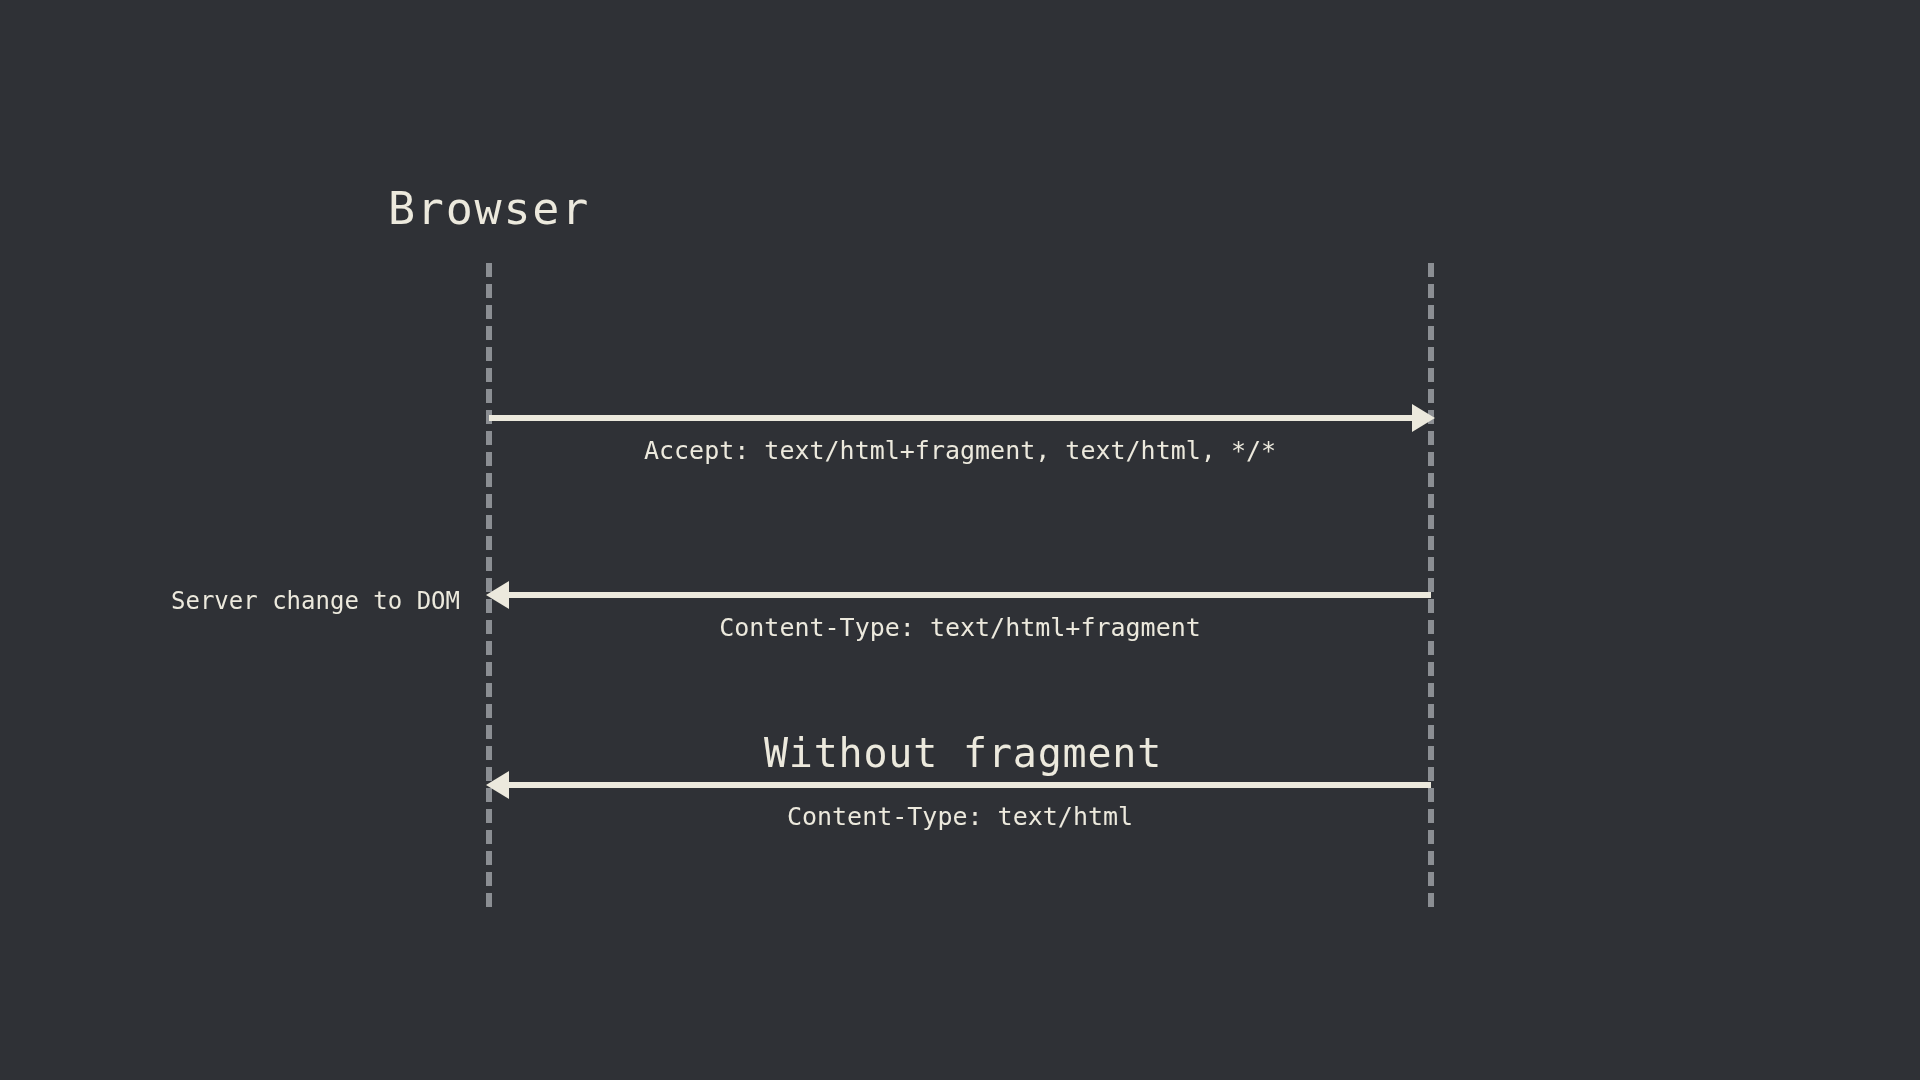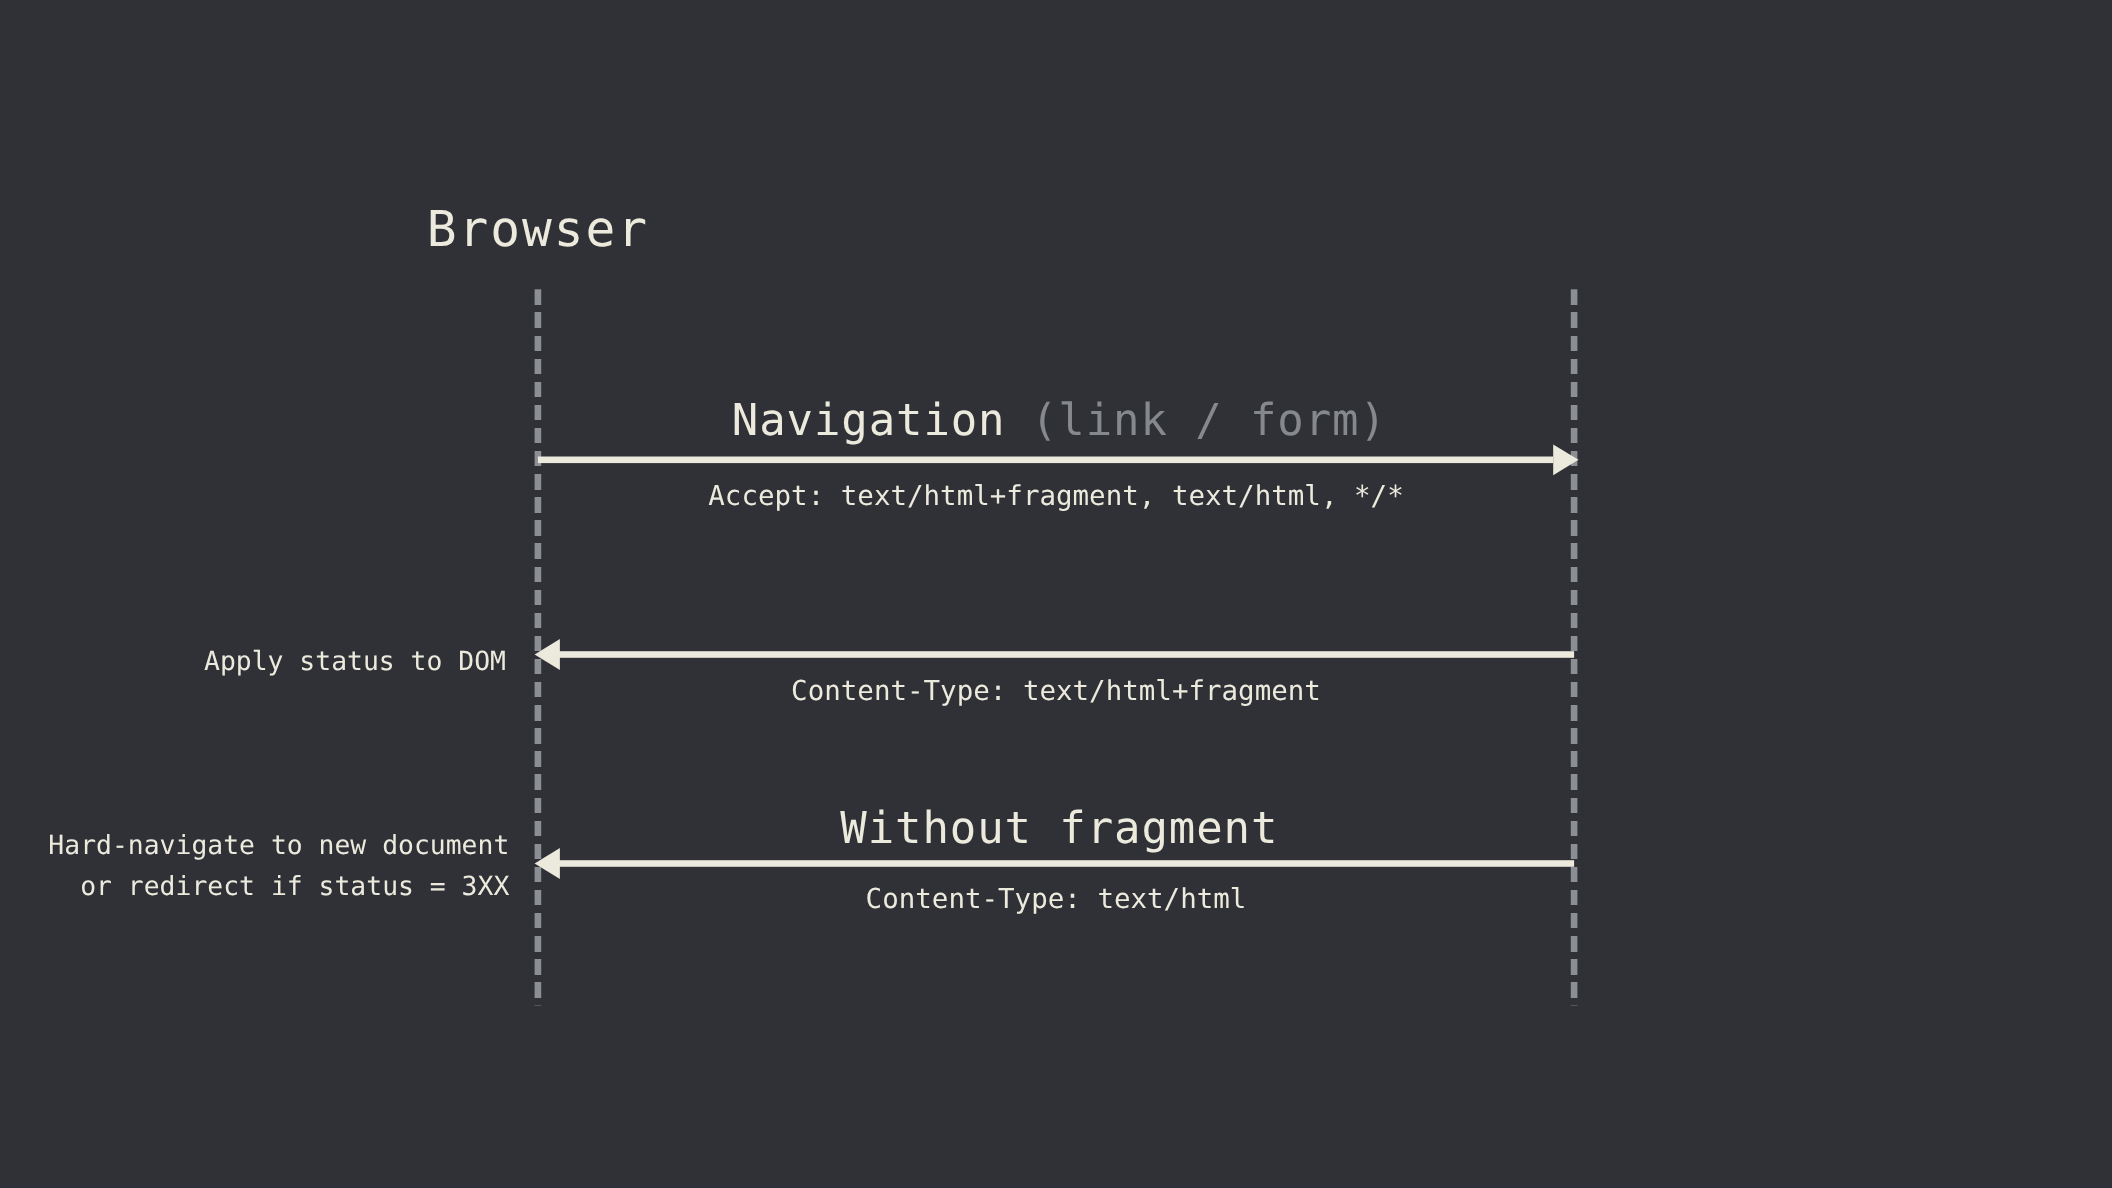--- a/index.html
+++ b/index.html
@@ -101,38 +101,31 @@
 </head>
 <body>
 
 <div class="stage">
 
   <div class="actor-label browser">Browser</div>
 
   <div class="lifeline browser"></div>
   <div class="lifeline server"></div>
 
-  <div class="msg-title" style="top:362px">
-    <span class="main">Navigation</span><span class="annotation">(link / form)</span>
-  </div>
   <div class="arrow-line" style="left:489px; top:415px; width:923px"></div>
   <div class="arrow-head right" style="left:1412px; top:404px"></div>
   <div class="msg-detail" style="top:436px">Accept: text/html+fragment, text/html, */*</div>
 
   <div class="arrow-head left" style="left:486px; top:581px"></div>
   <div class="arrow-line" style="left:508px; top:592px; width:923px"></div>
   <div class="msg-detail" style="top:613px">Content-Type: text/html+fragment</div>
   <div class="side-note apply">
-    <div>Apply status to DOM</div>
+    <div>Server change to DOM</div>
   </div>
 
   <div class="msg-title" style="top:733px">
     <span class="main">Without fragment</span>
   </div>
   <div class="arrow-head left" style="left:486px; top:771px"></div>
   <div class="arrow-line" style="left:508px; top:782px; width:923px"></div>
   <div class="msg-detail" style="top:802px">Content-Type: text/html</div>
-  <div class="side-note hard">
-    <div>Hard-navigate to new document</div>
-    <div>or redirect if status = 3XX</div>
-  </div>
 
 </div>
 
 </body></html>

